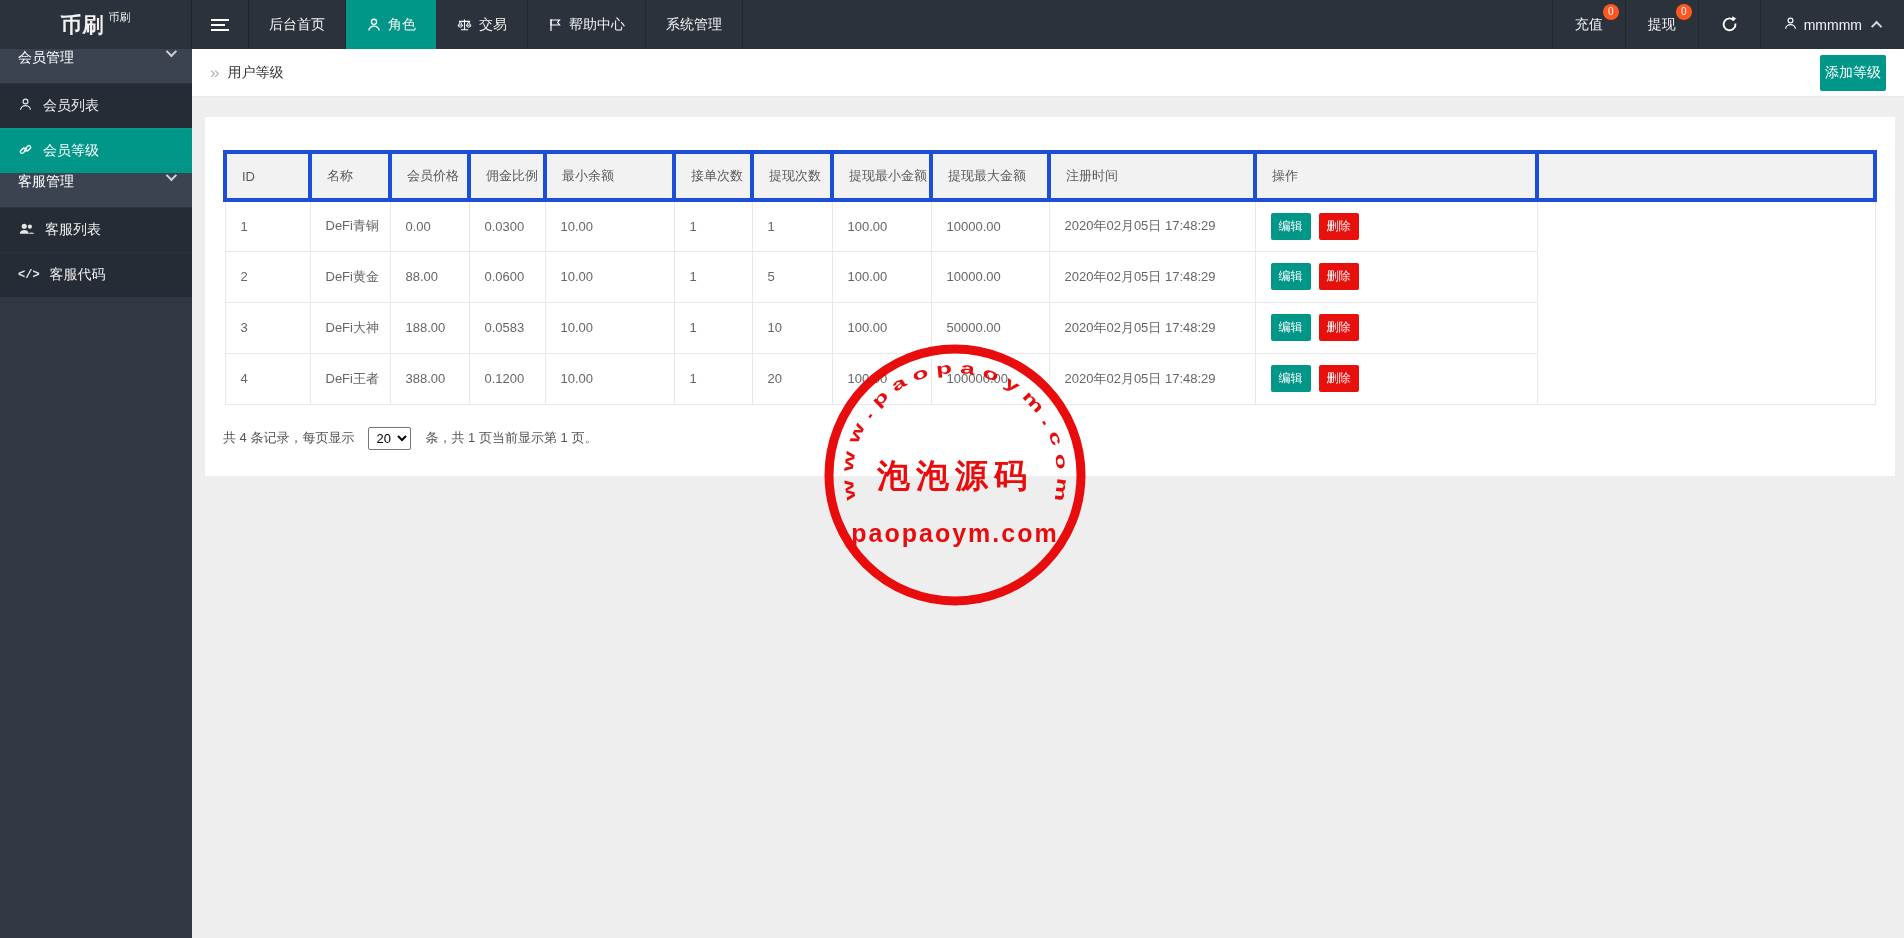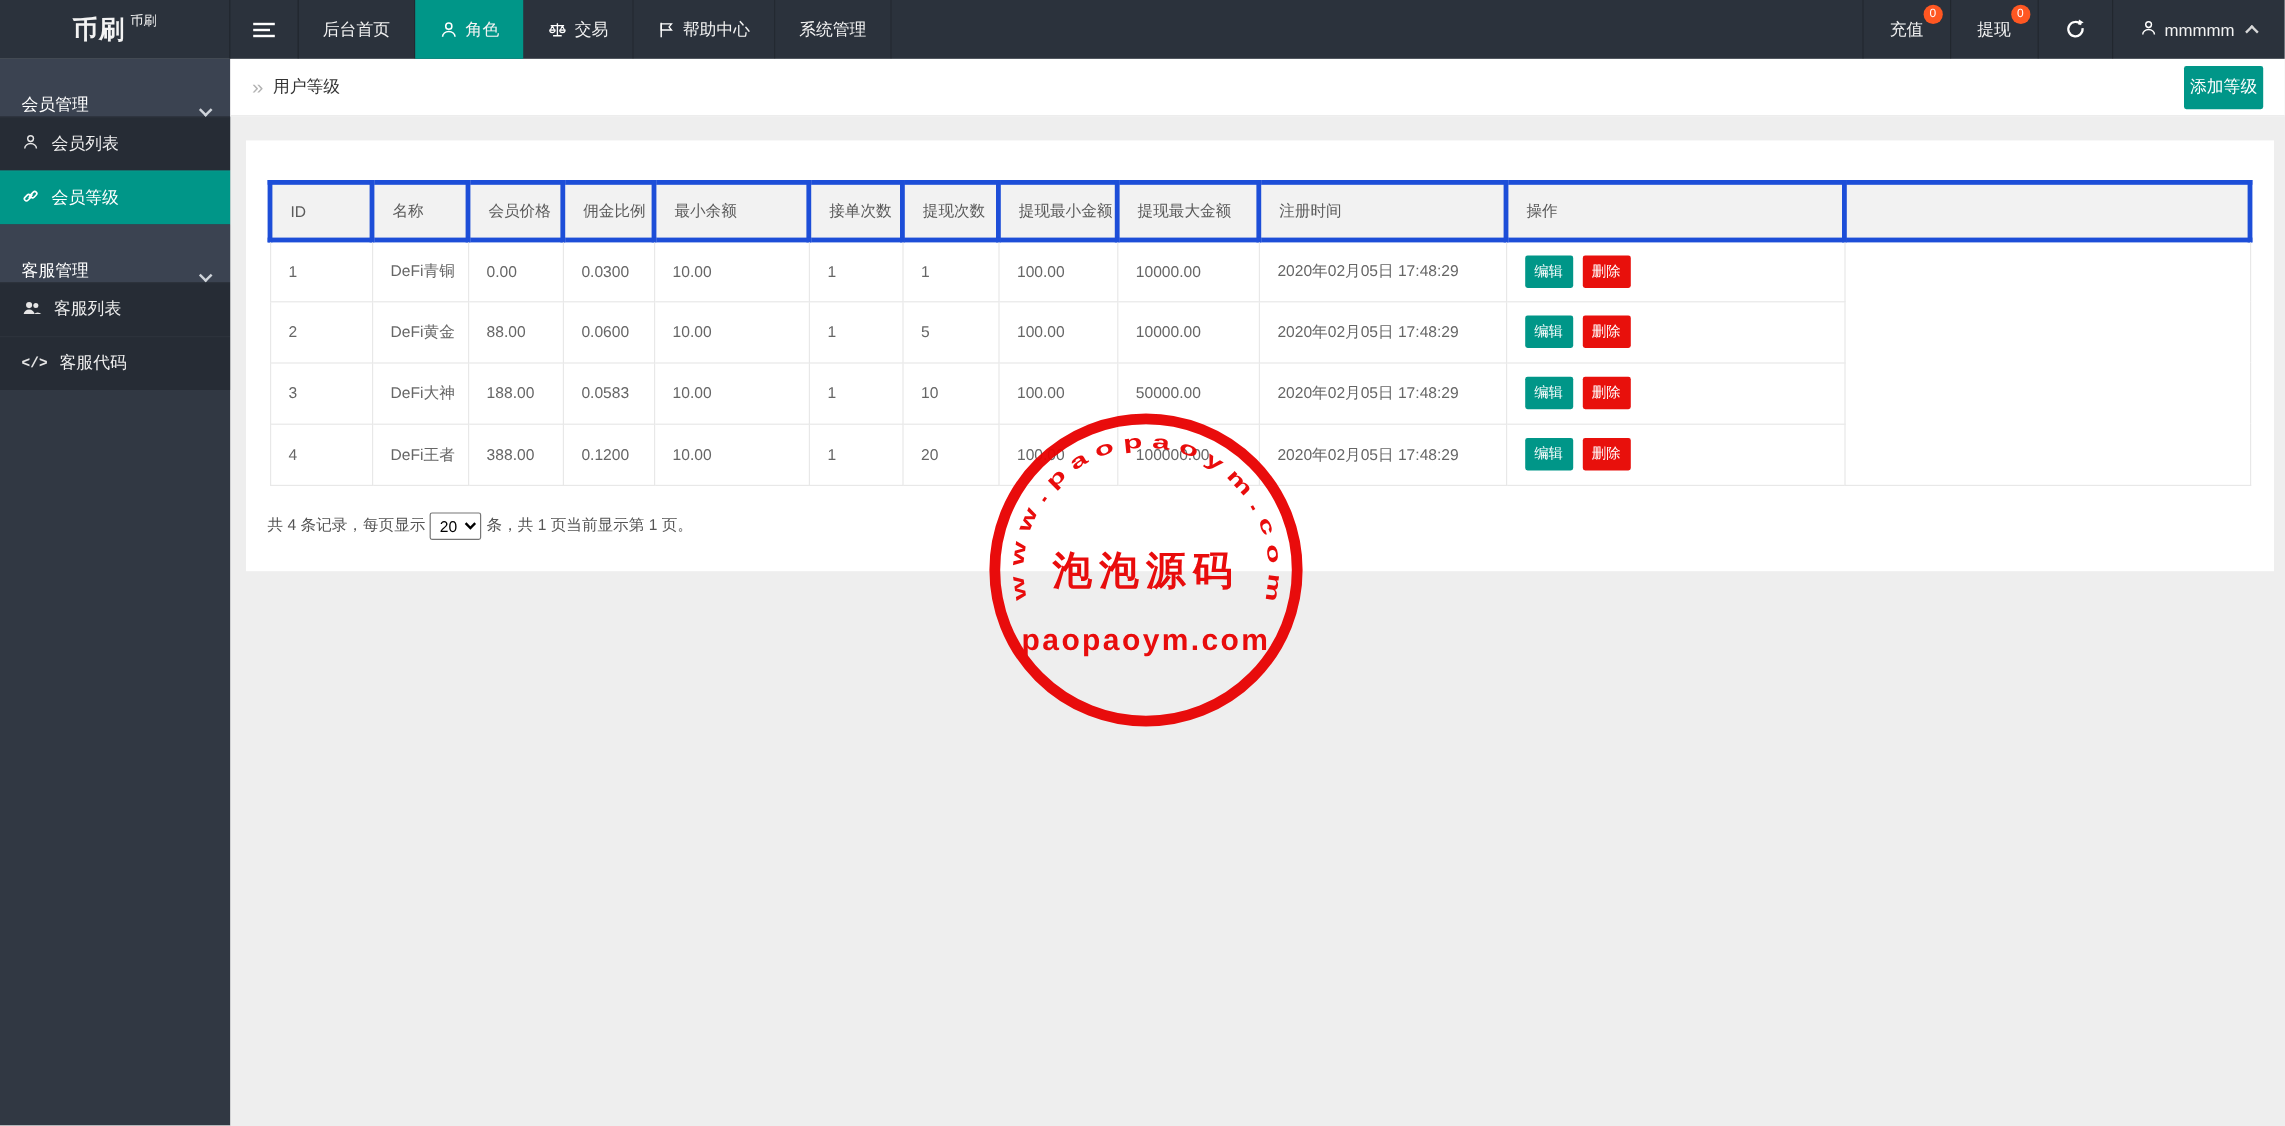--- a/index.html
+++ b/index.html
@@ -32,21 +32,21 @@
     line-height:16px; text-align:center; padding:0 4px; }
   .chev { display:inline-block; width:8px; height:8px;
     border-left:2px solid #d8d8d8; border-top:2px solid #d8d8d8;
     transform:rotate(45deg) translateY(2px); margin-left:6px; }
   .chev.down { border:none; border-right:2px solid #cfd4da; border-bottom:2px solid #cfd4da;
     transform:rotate(45deg) translateY(-2px); margin-left:0; }
 
   
   .shell { display:flex; height:889px; }
   .sidebar { width:192px; background:var(--sidebar,#313843); flex:none; }
-  .sb-group-header { height:48px; display:flex; align-items:flex-end; justify-content:space-between;
+  .sb-group-header { height:34px; display:flex; align-items:flex-start; justify-content:space-between;
     padding:0 18px; background:var(--sbheader,#3b4351); color:#fff; font-size:14px; cursor:pointer; }
   .sb-item { height:45px; display:flex; align-items:center; gap:10px; padding:0 18px;
     background:var(--sbitem,#262c35); color:#eee; font-size:14px; cursor:pointer;
     border-top:1px solid rgba(255,255,255,.03); }
   .sb-item.active { background:var(--teal,#009688); color:#fff; }
   .sb-item svg { flex:none; }
   .code-glyph { font-family:"Liberation Mono", monospace; font-size:12px; font-weight:bold; color:#e6e6e6; }
 
   .main { flex:1; display:flex; flex-direction:column; background:#eeeeee; }
   .breadcrumb-bar { height:48px; background:#fff; display:flex; align-items:center;
@@ -69,21 +69,21 @@
   .grid th { background:#f2f2f2; border:4px solid #1d4ed8; height:48px;
     font-weight:normal; color:#5a5a5a; font-size:13px; text-align:left; padding-left:15px; }
   .grid td { border:1px solid #e8e8e8; height:51px; color:#666; font-size:13px;
     padding-left:15px; background:#fff; }
   .grid td.span-cell { padding:0; }
   .mini-btn { display:inline-block; border:none; color:#fff; font-size:12px;
     padding:5px 8px; border-radius:2px; cursor:pointer; margin-right:8px; font-family:inherit;text-align:right; }
   .mini-btn.edit { background:var(--teal,#009688); }
   .mini-btn.del  { background:var(--danger,#e8100c); }
 
-  .pager { margin-top:22px; color:#555; font-size:13px; display:flex; align-items:center; gap:4px; }
+  .pager { margin-top:22px; color:#555; font-size:13px; display:flex; align-items:center; gap:14px; }
   .pager select { font-size:13px; padding:2px 3px; border:1px solid #767676;
     border-radius:2px; background:#fff; font-family:inherit; }
 
   
   .stamp { position:absolute; left:815px; top:335px; width:280px; height:280px;
     z-index:20; pointer-events:none; opacity:.95; }
 </style>
 </head>
 <body>
 

